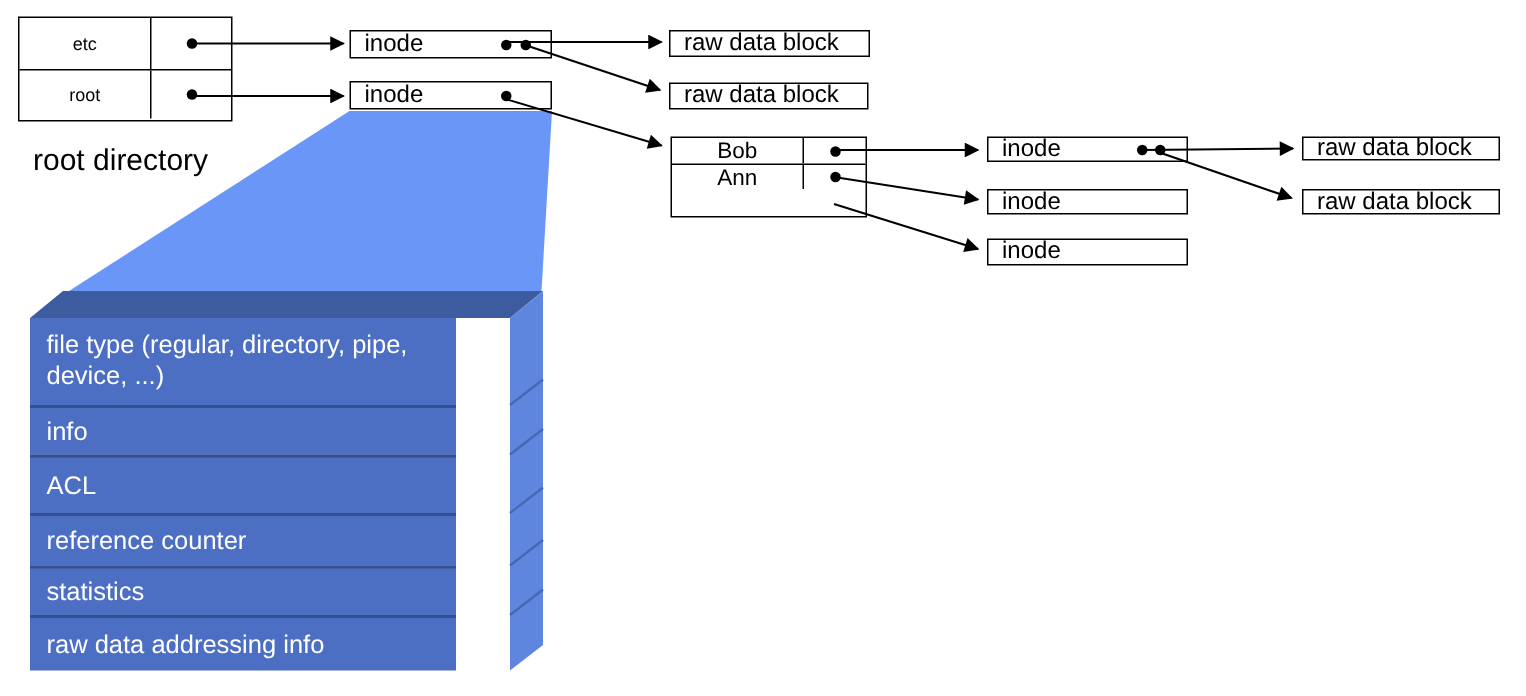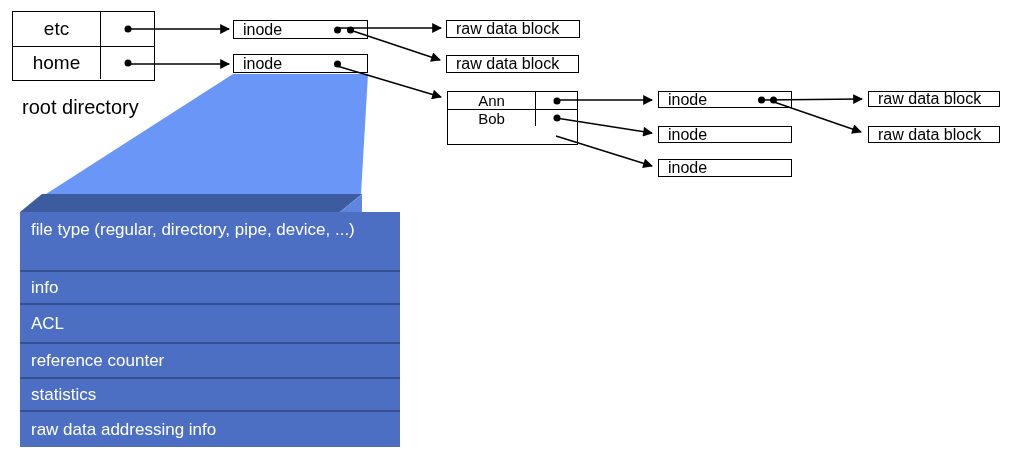--- a/index.html
+++ b/index.html
@@ -26,21 +26,21 @@
   
   .dirtable{
     position:absolute;z-index:2;background:#ffffff;
     border:1.5px solid #000000;box-sizing:border-box;
   }
   .dirrow{display:flex;box-sizing:border-box;}
   .dirrow + .dirrow{border-top:1.5px solid #000000;}
   .namecell{
     display:flex;align-items:center;justify-content:center;
     box-sizing:border-box;border-right:1.5px solid #000000;
-    font-size:19px;color:#000000;
+    font-size:12px;color:#000000;
   }
   .ptrcell{position:relative;flex:1;}
   .ptrcell .dot{left:50%;transform:translate(-50%,-50%);}
 
   #root-table{left:12px;top:11px;width:143px;height:70px;}
   #root-table .dirrow{height:33.5px;}
   #root-table .namecell{width:88px;}
 
   #home-table{left:447px;top:91px;width:131px;height:54px;}
   #home-table .dirrow{height:17px;}
@@ -56,21 +56,21 @@
   #rdb-top1  {left:446px;top:20px;width:134px;height:18px;}
   #rdb-top2  {left:446px;top:55px;width:133px;height:18px;}
   #inode-ann  {left:658px;top:91px;width:134px;height:17px;}
   #inode-bob  {left:658px;top:126px;width:134px;height:17px;}
   #inode-chris{left:658px;top:159px;width:134px;height:18px;}
   #rdb-r1{left:868px;top:91px;width:132px;height:16px;}
   #rdb-r2{left:868px;top:126px;width:132px;height:17px;}
 
   
   .stack-front{
-    position:absolute;left:20px;top:212px;width:380px;height:235px;
+    position:absolute;left:20px;top:212px;width:284px;height:235px;
     z-index:2;box-sizing:border-box;
   }
   .field-row{
     background:#4c6fc4;color:#ffffff;font-size:17px;line-height:21px;
     box-sizing:border-box;padding-left:11px;display:flex;align-items:center;
   }
   .field-row + .field-row{border-top:2px solid #35508f;}
   .field-row:nth-child(1){height:58px;align-items:flex-start;padding-top:7px;padding-right:10px;white-space:normal;}
   .field-row:nth-child(2){height:33px;}
   .field-row:nth-child(3){height:39px;}
@@ -101,21 +101,21 @@
   </svg>
 
   <div class="dirtable" id="root-table">
     <div class="dirrow">
       <div class="namecell">etc</div>
       <div class="ptrcell">
         <span class="dot"></span>
       </div>
     </div>
     <div class="dirrow">
-      <div class="namecell">home</div>
+      <div class="namecell">root</div>
       <div class="ptrcell">
         <span class="dot"></span>
       </div>
     </div>
   </div>
   <div class="caption">root directory</div>
 
   <div class="box" id="inode-etc">
     <span class="lbl">inode</span>
     <span class="dot" style="left:100px;"></span>
@@ -129,27 +129,27 @@
 
   <div class="box" id="rdb-top1">
     <span class="lbl">raw data block</span>
   </div>
   <div class="box" id="rdb-top2">
     <span class="lbl">raw data block</span>
   </div>
 
   <div class="dirtable" id="home-table">
     <div class="dirrow">
+      <div class="namecell">Bob</div>
+      <div class="ptrcell">
+        <span class="dot"></span>
+      </div>
+    </div>
+    <div class="dirrow">
       <div class="namecell">Ann</div>
-      <div class="ptrcell">
-        <span class="dot"></span>
-      </div>
-    </div>
-    <div class="dirrow">
-      <div class="namecell">Bob</div>
       <div class="ptrcell">
         <span class="dot"></span>
       </div>
     </div>
   </div>
 
   <div class="box" id="inode-ann">
     <span class="lbl">inode</span>
     <span class="dot" style="left:99px;"></span>
     <span class="dot" style="left:111px;"></span>

